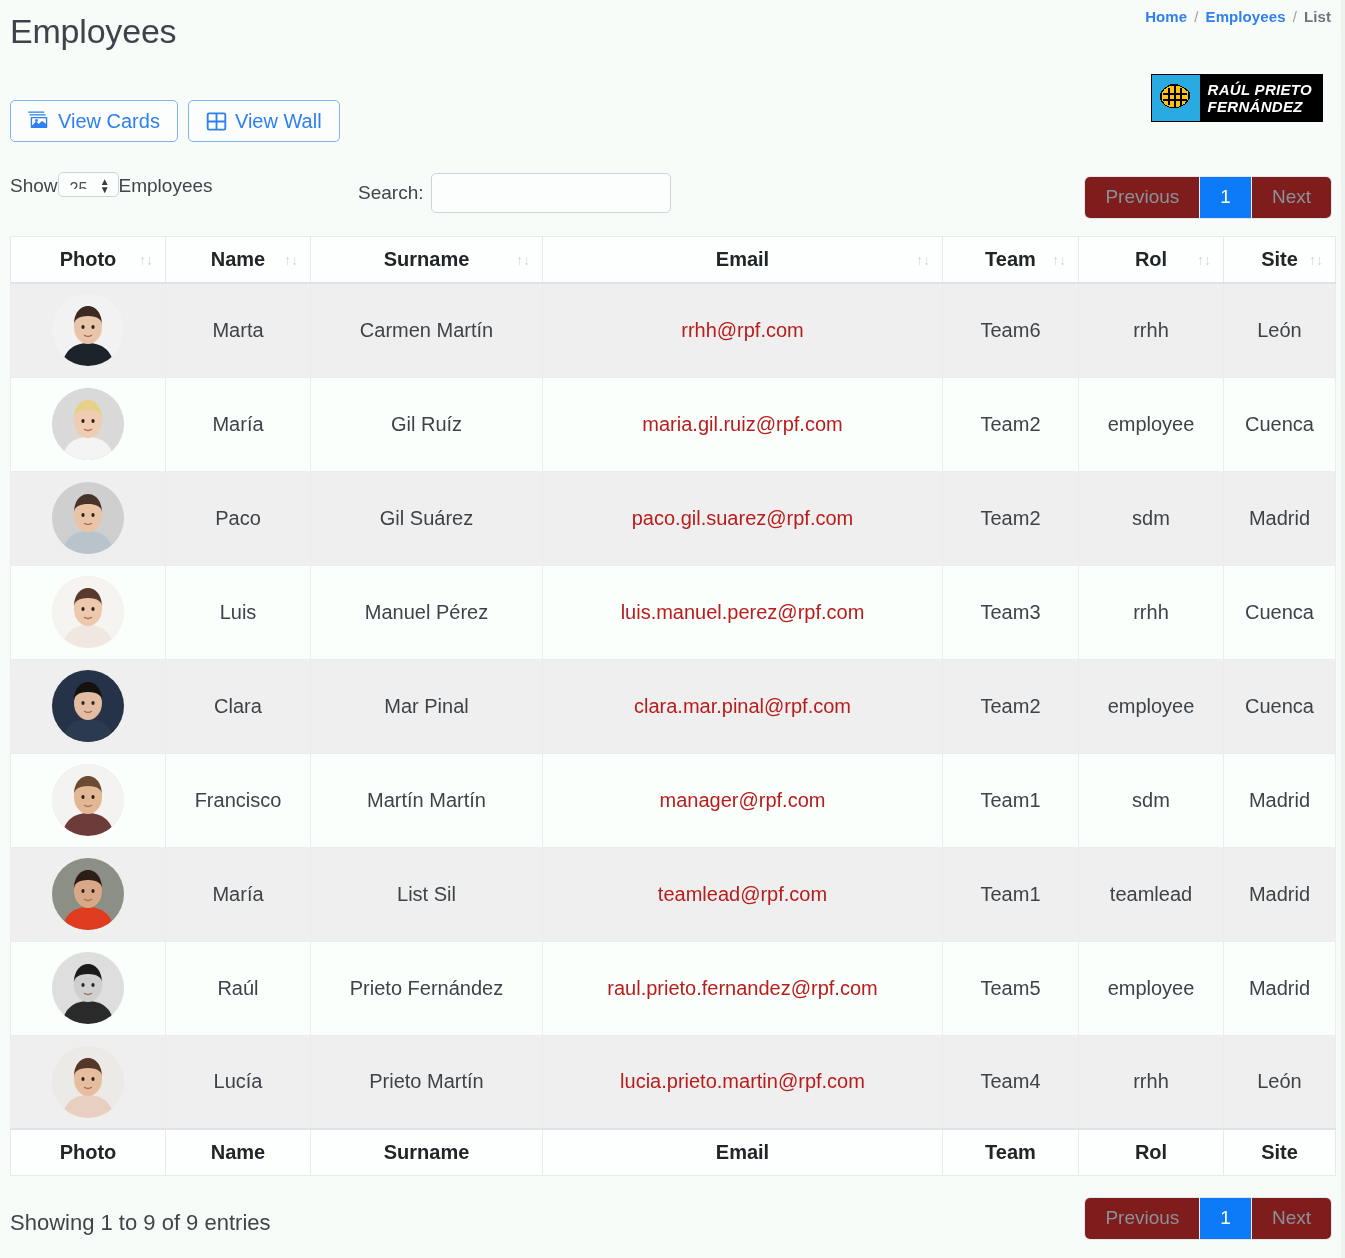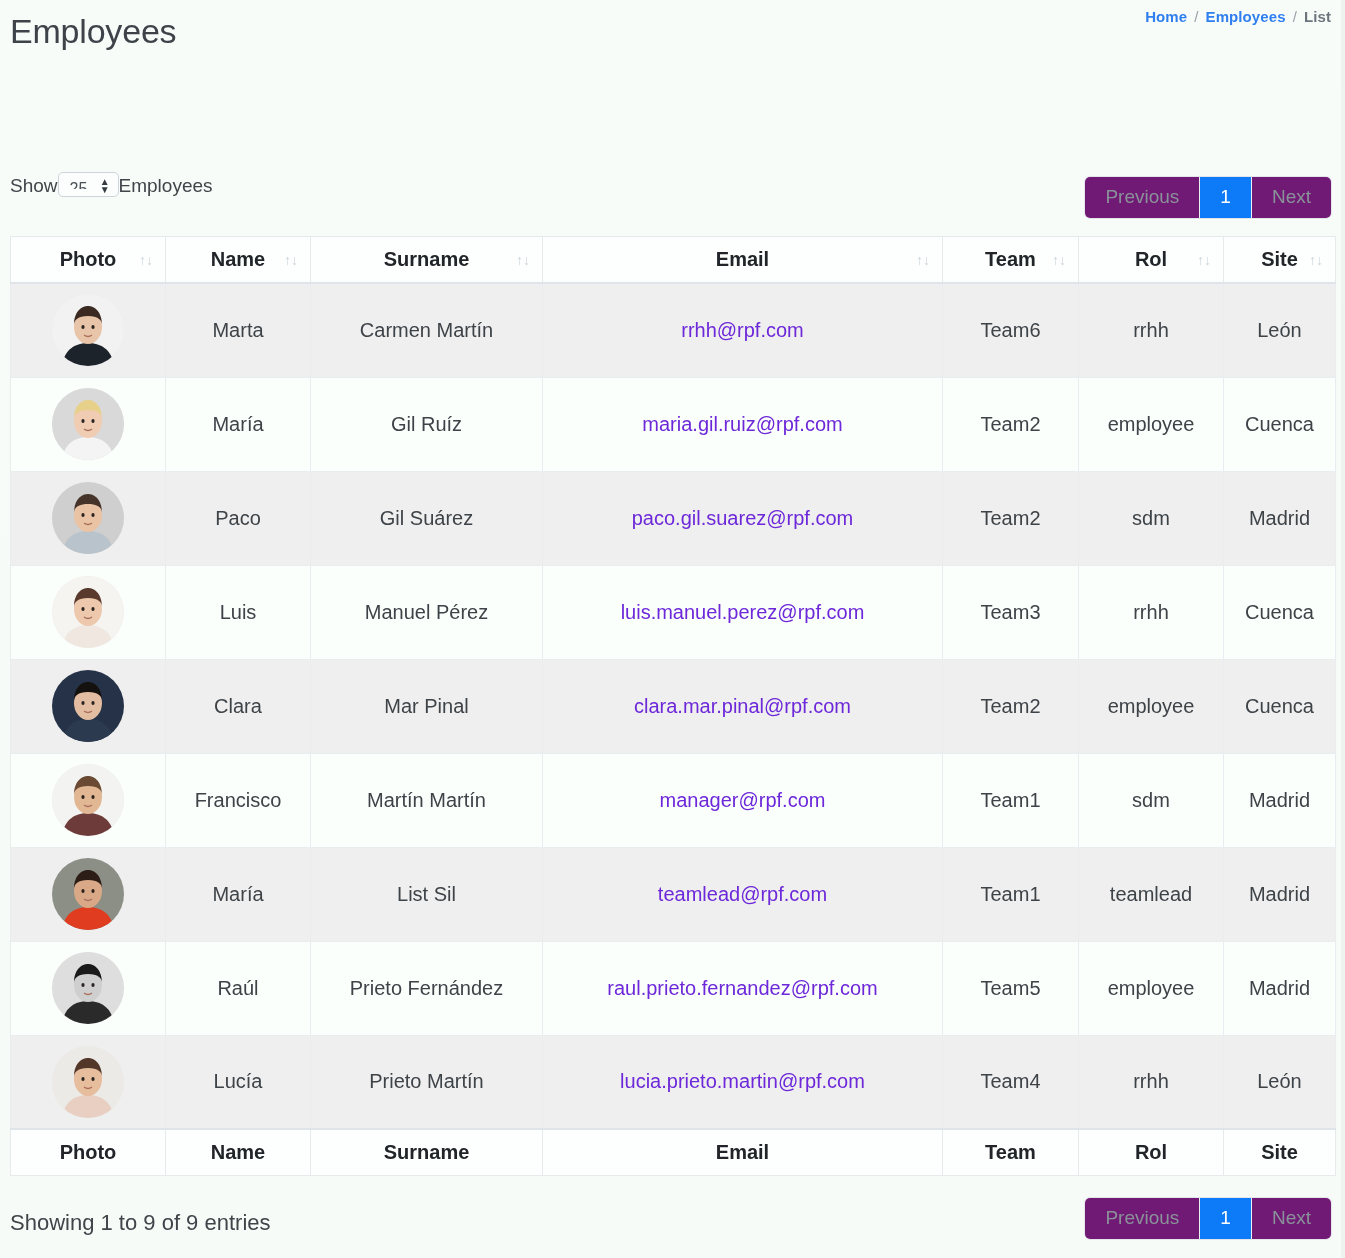--- a/index.html
+++ b/index.html
@@ -150,21 +150,21 @@
     display: inline-flex;
     border: 1px solid #e2e6ea;
     border-radius: 6px;
     overflow: hidden;
     background: #fdfffe;
   }
   .pagination .pg {
     padding: 10px 20px;
     font-size: 19px;
     color: #8a9299;
-    background: #701a75;
+    background: #7f1d1d;
     border-right: 1px solid #eceff1;
     cursor: pointer;
     line-height: 1.1;
     user-select: none;
   }
   .pagination .pg:last-child { border-right: none; }
   .pagination .pg.num { color: #8a9299; min-width: 44px; text-align: center; }
   .pagination .pg.active { background: #0d7bf7; color: #fff; }
   .pagination-top { position: absolute; top: 176px; right: 13px; }
   .pagination-bottom { position: absolute; bottom: 18px; right: 13px; }
@@ -218,21 +218,21 @@
     border: 1px solid #e9edf0;
     font-size: 20px;
     color: #3e4348;
     padding: 10px 12px;
     text-align: center;
     vertical-align: middle;
     height: 94px;
   }
   table.dt tbody tr.odd td { background: #efefef; }
   table.dt tbody tr.even td { background: #fbfffc; }
-  table.dt tbody td a { color: #6d28d9; text-decoration: none; }
+  table.dt tbody td a { color: #b91c1c; text-decoration: none; }
   .col-photo { width: 155px; }
   .col-name  { width: 145px; }
   .col-sur   { width: 232px; }
   .col-email { width: 400px; }
   .col-team  { width: 136px; }
   .col-rol   { width: 145px; }
   .col-site  { width: 112px; }
 
   .avatar {
     width: 72px; height: 72px;
@@ -265,35 +265,80 @@
   <nav class="breadcrumb">
     <a href="#">Home</a>
     <span class="sep">/</span>
     <a href="#">Employees</a>
     <span class="sep">/</span>
     <span class="current">List</span>
   </nav>
 
   <h1 class="page-title">Employees</h1>
 
-
+  <div class="logo">
+    <div class="logo-mark">
+      <svg width="40" height="34" viewBox="0 0 40 34" shape-rendering="crispEdges">
+        <g fill="#FFC20E" stroke="#000" stroke-width="1.1">
+          <path d="M8 8 L14 4 L22 4 L28 7 L33 11 L33 18 L29 23 L23 26 L15 27 L9 24 L5 19 L5 12 Z"></path>
+        </g>
+        <g stroke="#000" stroke-width="1.3" fill="none">
+          <path d="M13 7 L13 24"></path>
+          <path d="M19 5 L19 26"></path>
+          <path d="M25 7 L25 25"></path>
+          <path d="M7 13 L31 13"></path>
+          <path d="M7 19 L31 19"></path>
+        </g>
+      </svg>
+    </div>
+    <div class="logo-text">
+      <span>RAÚL PRIETO</span>
+      <span>FERNÁNDEZ</span>
+    </div>
+  </div>
+
+  <div class="view-buttons">
+    <button class="btn-outline">
+      <span>
+        <svg width="22" height="22" viewBox="0 0 16 16" fill="#2f7ff0">
+          <path d="M2.002 5.5a.5.5 0 0 1 .5-.5H13.5a.5.5 0 0 1 .5.5v7a.5.5 0 0 1-.5.5H2.5a.5.5 0 0 1-.5-.5v-7zm1 .5v5.2l2.6-2.6a.5.5 0 0 1 .7 0l1.5 1.5 2-2a.5.5 0 0 1 .7 0L13 10V6H3z"></path>
+          <path d="M1 3.5a.5.5 0 0 1 .5-.5h11a.5.5 0 0 1 0 1h-11a.5.5 0 0 1-.5-.5zM0 1.5A.5.5 0 0 1 .5 1h11a.5.5 0 0 1 0 1H.5a.5.5 0 0 1-.5-.5z"></path>
+          <circle cx="6.2" cy="7.6" r="1"></circle>
+        </svg>
+      </span>
+      <span>View Cards</span>
+    </button>
+    <button class="btn-outline">
+      <span>
+        <svg width="21" height="21" viewBox="0 0 16 16" fill="none" stroke="#2f7ff0" stroke-width="1.4">
+          <rect x="1.3" y="1.8" width="13.4" height="12.4" rx="1"></rect>
+          <path d="M8 1.8 V14.2 M1.3 8 H14.7"></path>
+        </svg>
+      </span>
+      <span>View Wall</span>
+    </button>
+  </div>
 
   <div class="controls">
     <div class="show-group">
       <span>Show</span>
       <span class="select-wrap">
         <select class="length-select">
           <option>25</option>
         </select>
         <span class="arrows">
             <span>▲</span>
             <span>▼</span>
           </span>
       </span>
       <span>Employees</span>
+    </div>
+    <div class="search-group">
+      <label>Search:</label>
+      <input class="search-input" type="text" placeholder="" style="">
     </div>
   </div>
 
   <div class="pagination pagination-top">
     <div class="pg">Previous</div>
     <div class="pg num active">1</div>
     <div class="pg">Next</div>
   </div>
 
   <div class="table-wrap">

